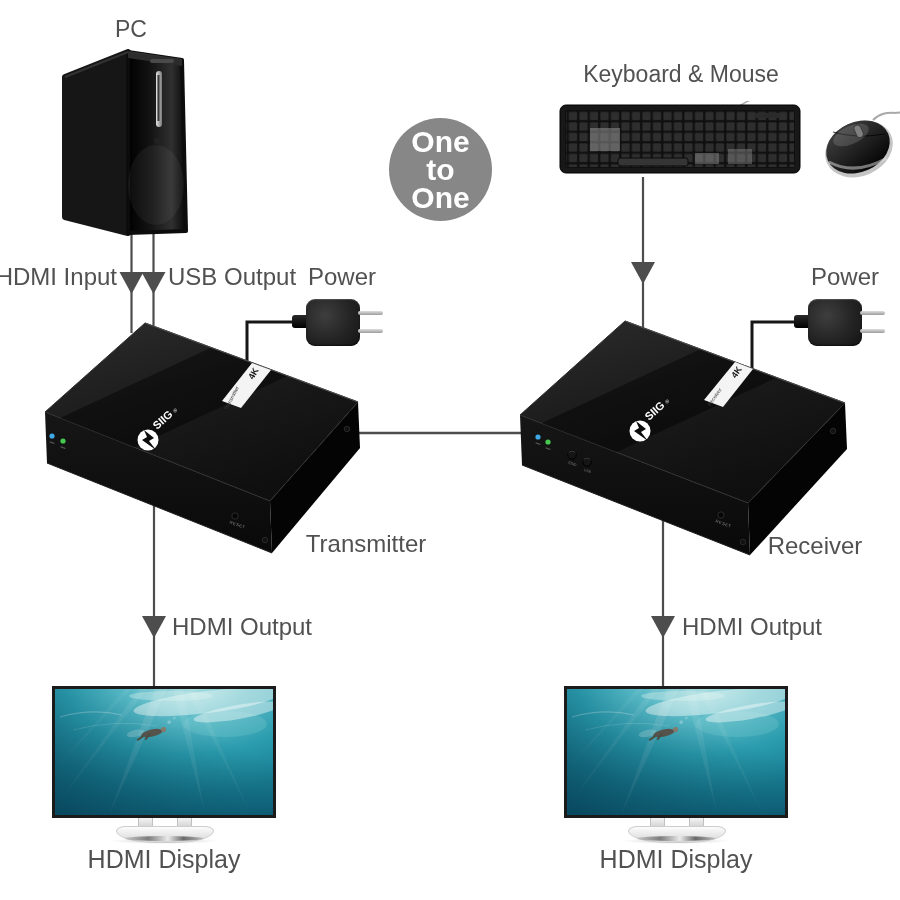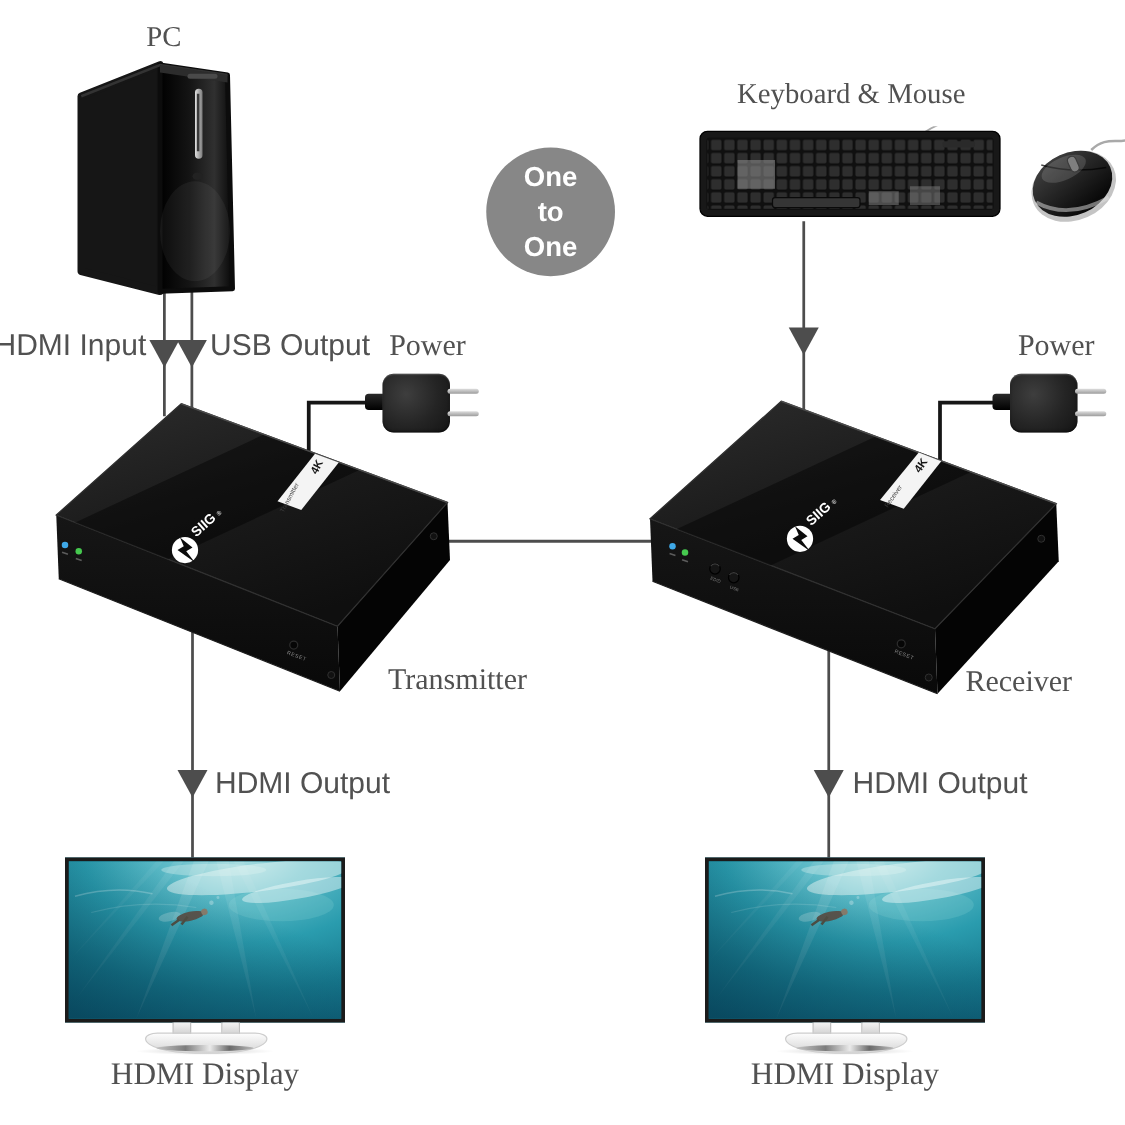--- a/index.html
+++ b/index.html
@@ -1,24 +1,24 @@
 <!DOCTYPE html>
 <html><head>
 <meta charset="utf-8">
 <style>
   html,body{margin:0;padding:0;background:#ffffff;}
   #stage{position:relative;width:900px;height:900px;background:#ffffff;overflow:hidden;
          font-family:"Liberation Sans",sans-serif;}
   .abs{position:absolute;}
   .lbl{position:absolute;white-space:nowrap;color:#515151;font-size:24px;line-height:1.1;}
-  .lbl.center{transform:translateX(-50%);font-family:Liberation Serif, serif;}
+  .lbl.center{transform:translateX(-50%);}
   .lbl.serif{font-family:"Liberation Serif",serif;font-size:28px;color:#454545;}
   .badge{position:absolute;left:389px;top:118px;width:103px;height:103px;border-radius:50%;
          background:#878787;display:flex;flex-direction:column;align-items:center;justify-content:center;
-         color:#ffffff;font-weight:bold;font-size:22px;line-height:28px;}
+         color:#ffffff;font-weight:bold;font-size:30px;line-height:28px;}
   .adapter{position:absolute;width:54px;height:47px;border-radius:9px;
            background:radial-gradient(circle at 35% 35%,#3e3e3e,#242424 55%,#141414);
            box-shadow:inset 0 1px 1px rgba(255,255,255,.18), inset 0 -1px 2px rgba(0,0,0,.6);}
   .nub{position:absolute;width:17px;height:13px;border-radius:3px;background:linear-gradient(#2a2a2a,#000);}
   .prong{position:absolute;width:25px;height:4px;border-radius:2px;background:linear-gradient(#dedede,#9c9c9c);}
   .monitor{position:absolute;width:218px;height:126px;border:3px solid #1b1b1b;background:#0f6f84;}
   .monitor svg{display:block;}
   .neck{position:absolute;width:13px;height:11px;background:linear-gradient(#f4f4f4,#cccccc);
         border:1px solid #c0c0c0;border-top:none;}
   .mbase{position:absolute;width:96px;height:15px;background:linear-gradient(#fcfcfc,#d6d6d6);

